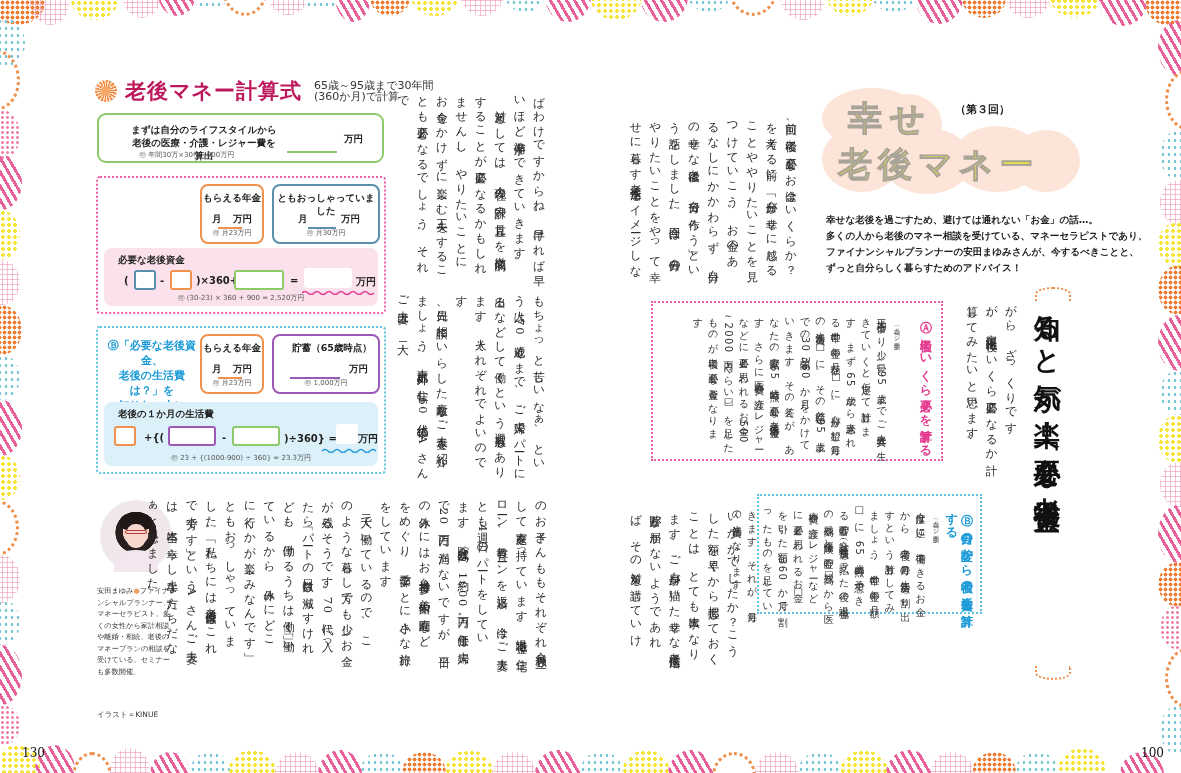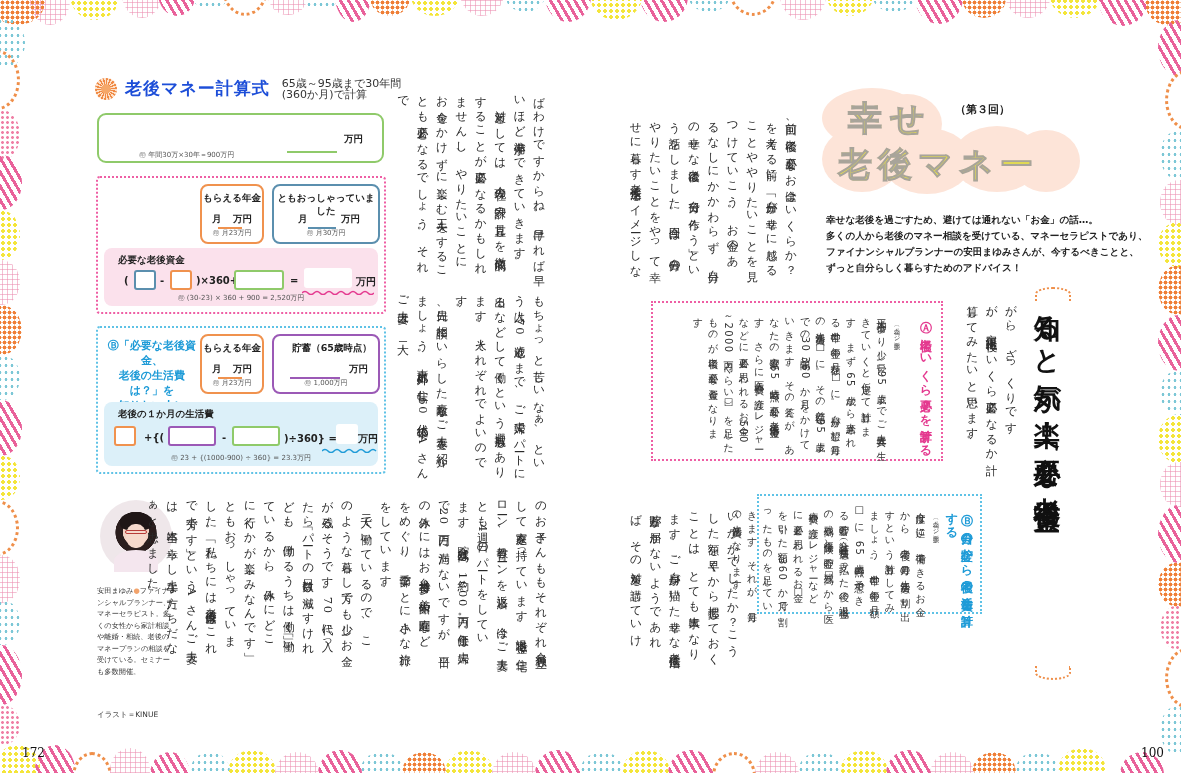--- a/index.html
+++ b/index.html
@@ -30,21 +30,21 @@
     letter-spacing: 1.6px;
     color: #2a2a2a;
     white-space: pre-wrap;
   }
 
   
   .calc-title { position: absolute; left: 95px; top: 77px; display: flex; align-items: center; gap: 8px; }
   .calc-title .flower { width: 22px; height: 22px; border-radius: 50%;
      background: radial-gradient(circle, #f5a86a 0 30%, transparent 31%),
                  repeating-conic-gradient(#f08a45 0 10deg, #fde0c8 10deg 20deg); }
-  .calc-title .t { font-weight: bold; font-size: 17px; letter-spacing: 1px; color: #1d4ed8; }
+  .calc-title .t { font-weight: bold; font-size: 21px; letter-spacing: 1px; color: #be185d; }
   .calc-title .sub { font-size: 11px; line-height: 11px; color: #333; margin-left: 4px; }
 
   .box-green { position: absolute; left: 97px; top: 113px; width: 287px; height: 50px; border: 2.5px solid #8fca6a; border-radius: 9px; }
   .box-green .l1 { position: absolute; left: 30px; top: 8px; font-size: 9.5px; font-weight: bold; text-align: center; line-height: 13px; width: 150px; }
   .box-green .ex { position: absolute; left: 40px; top: 35px; font-size: 7px; color: #555; }
   .box-green .line { position: absolute; left: 188px; top: 36px; width: 50px; height: 2px; background: #8fca6a; }
   .box-green .unit { position: absolute; left: 245px; top: 18px; font-size: 9.5px; font-weight: bold; }
 
   .sect { position: absolute; left: 96px; width: 290px; border: 2.5px dotted; border-radius: 4px; }
   .sect-a { top: 176px; height: 138px; border-color: #ee5ea4; }
@@ -188,33 +188,37 @@
   <div class="deco d-blue-drop" style="left:798px;top:752px;width:44px;height:40px;"></div>
   <div class="deco d-yellow-dot" style="left:840px;top:750px;width:48px;height:45px;"></div>
   <div class="deco d-pink-stripe" style="left:886px;top:750px;width:46px;height:48px;"></div>
   <div class="deco d-pink-grid" style="left:930px;top:752px;width:44px;height:45px;"></div>
   <div class="deco d-orange-dash" style="left:972px;top:752px;width:44px;height:40px;"></div>
   <div class="deco d-blue-drop" style="left:1015px;top:752px;width:44px;height:40px;"></div>
   <div class="deco d-yellow-dot" style="left:1058px;top:748px;width:48px;height:45px;"></div>
   <div class="deco d-pink-stripe" style="left:1120px;top:752px;width:44px;height:45px;"></div>
 </div>
 
-<div class="page-num" style="left:22px;top:746px;">172</div>
+<div class="page-num" style="left:22px;top:746px;">130</div>
 <div class="page-num" style="left:1141px;top:746px;">100</div>
 
 <div class="calc-title">
   <div class="flower"></div>
   <div class="t">老後マネー計算式</div>
   <div class="sub">
     <div>65歳～95歳まで30年間</div>
     <div>(360か月)で計算</div>
   </div>
 </div>
 
 <div class="box-green">
+  <div class="l1">
+    <div>まずは自分のライフスタイルから</div>
+    <div>老後の医療・介護・レジャー費を算出</div>
+  </div>
   <div class="ex">㊞ 年間30万×30年＝900万円</div>
   <div class="line"></div>
   <div class="unit">万円</div>
 </div>
 
 <div class="sect sect-a">
   <div class="mini" style="left:102px;width:64px;border-color:#f0924e;">
     <div class="h">もらえる年金</div>
     <div class="row">
       <span>月</span>

